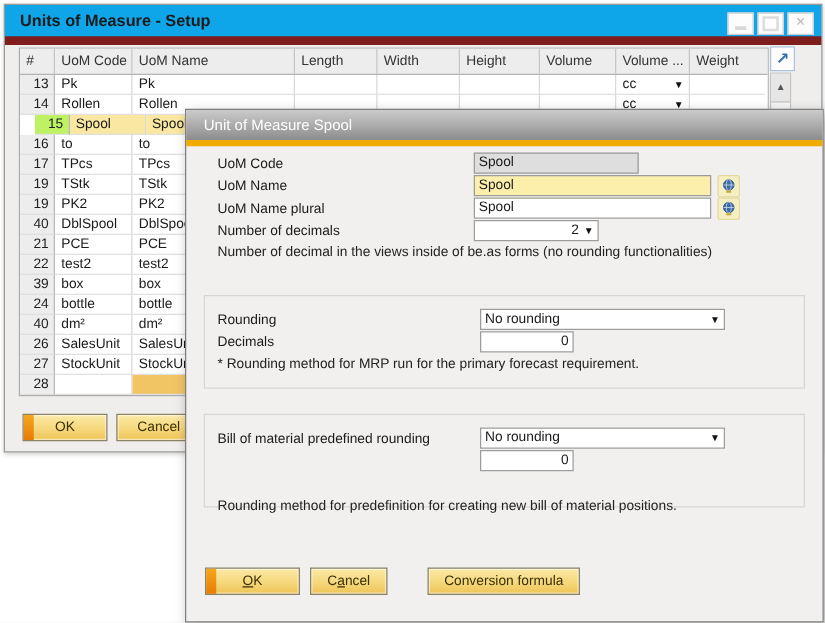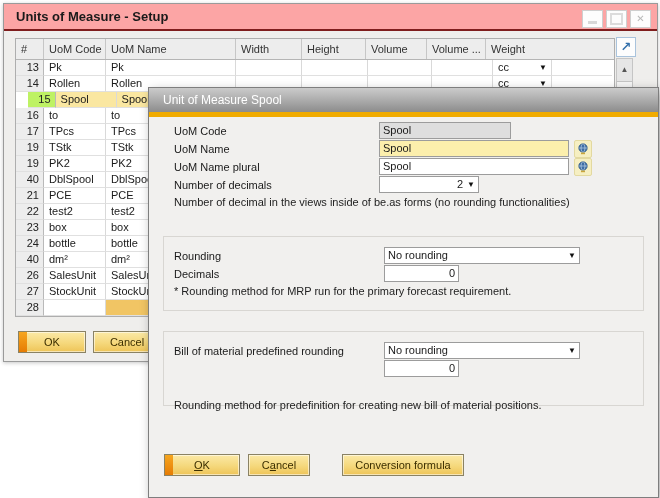--- a/index.html
+++ b/index.html
@@ -10,22 +10,22 @@
     font-size:11px;color:#1a1a1a;
     -webkit-font-smoothing:antialiased;
   }
   
   .mainwin{
     position:absolute;left:3px;top:3px;width:653px;height:357px;
     background:#efeeec;border:1px solid #9a9a9a;
     box-shadow:0 1px 4px rgba(0,0,0,.22);
   }
   .mw-titlebar{
-    position:absolute;left:0;top:0;right:0;height:25px;background:#fca5a5;
-    border-bottom:2px solid #7f1d1d;
+    position:absolute;left:0;top:0;right:0;height:25px;background:#0ea5e9;
+    border-bottom:7px solid #7f1d1d;
   }
   .mw-title{position:absolute;left:12px;top:0;line-height:25px;font-size:13px;font-weight:bold;color:#1a1a1a;}
   .winctl{position:absolute;top:6px;right:6px;display:flex;gap:3px;}
   .winbtn{
     width:19px;height:16px;background:#fdfdfd;border:1px solid #cfcfcf;
     display:flex;align-items:center;justify-content:center;
     color:#b9b9b9;font-size:10px;font-weight:bold;line-height:1;
   }
   .winbtn .bar{width:9px;height:3px;background:#d8d8d8;margin-top:7px;}
   .winbtn .box{width:9px;height:8px;border:2px solid #dcdcdc;}
@@ -130,20 +130,21 @@
           <span>✕</span>
         </div>
     </div>
   </div>
 
   <div class="uomtable">
       <div class="thead">
         <div class="hcell c0">#</div>
         <div class="hcell c1">UoM Code</div>
         <div class="hcell c2">UoM Name</div>
+        <div class="hcell c3">Length</div>
         <div class="hcell c4">Width</div>
         <div class="hcell c5">Height</div>
         <div class="hcell c6">Volume</div>
         <div class="hcell c7">Volume ...</div>
         <div class="hcell c8">Weight</div>
       </div>
       <div class="trow">
         <div class="tcell c0 numcell">13</div>
         <div class="tcell c1">Pk</div>
         <div class="tcell c2">Pk</div>
@@ -253,21 +254,21 @@
         <div class="tcell c1">test2</div>
         <div class="tcell c2">test2</div>
         <div class="tcell c3"></div>
         <div class="tcell c4"></div>
         <div class="tcell c5"></div>
         <div class="tcell c6"></div>
         <div class="tcell c7"></div>
         <div class="tcell c8"></div>
       </div>
       <div class="trow">
-        <div class="tcell c0 numcell">23</div>
+        <div class="tcell c0 numcell">39</div>
         <div class="tcell c1">box</div>
         <div class="tcell c2">box</div>
         <div class="tcell c3"></div>
         <div class="tcell c4"></div>
         <div class="tcell c5"></div>
         <div class="tcell c6"></div>
         <div class="tcell c7"></div>
         <div class="tcell c8"></div>
       </div>
       <div class="trow">

